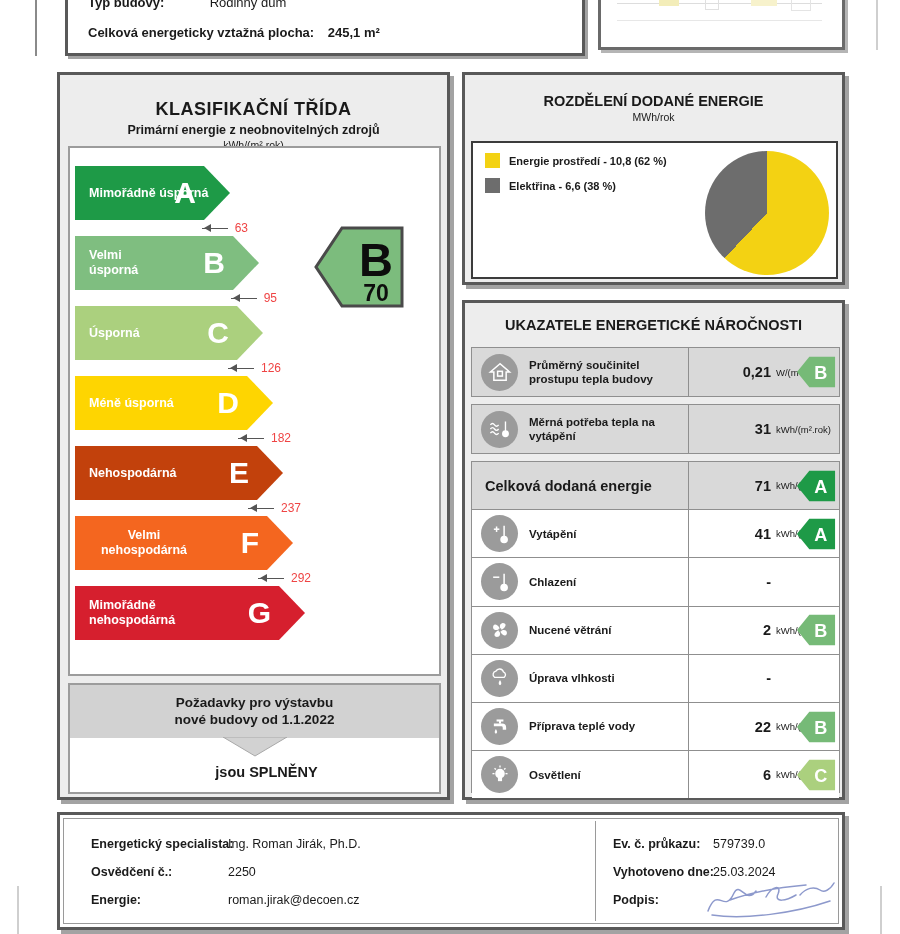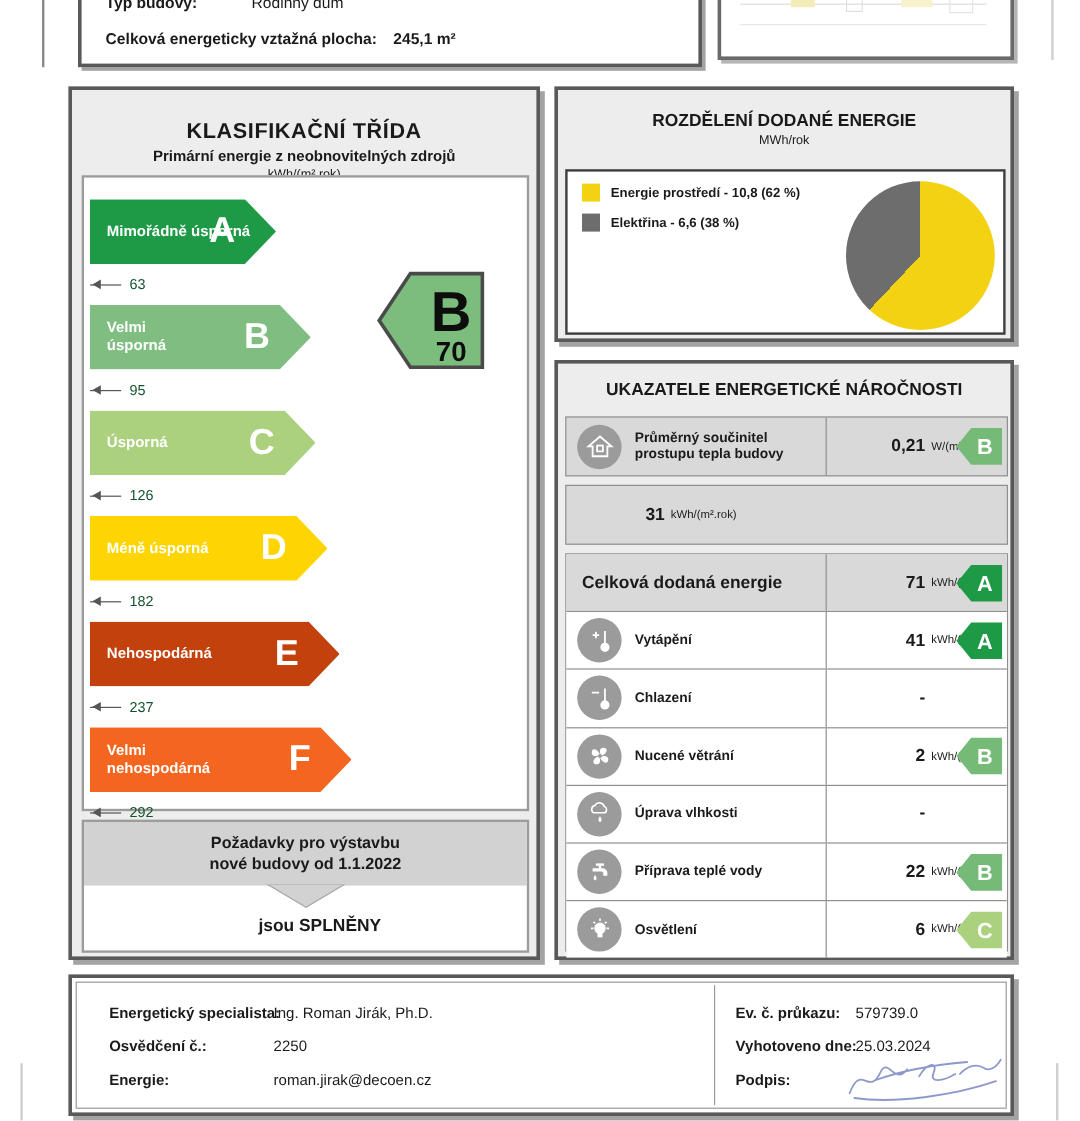--- a/index.html
+++ b/index.html
@@ -21,22 +21,22 @@
   .cls-title{margin-top:24px;text-align:center;font-size:18px;font-weight:bold;letter-spacing:.5px;}
   .cls-sub{text-align:center;font-size:12.5px;font-weight:bold;margin-top:3px;}
   .cls-unit{text-align:center;font-size:10.5px;margin-top:2px;}
   .scalebox{left:8px;top:71px;width:373px;height:530px;padding:18px 0 0 5px;}
   .scale-bar{position:relative;height:54px;color:#fff;
              clip-path:polygon(0 0,calc(100% - 26px) 0,100% 50%,calc(100% - 26px) 100%,0 100%);}
   .scale-bar .blabel{position:absolute;left:14px;top:50%;transform:translateY(-50%);
              font-size:12.5px;font-weight:bold;line-height:1.2;width:120px;}
   .scale-bar .bletter{position:absolute;right:34px;top:50%;transform:translateY(-50%);
              font-size:30px;font-weight:bold;}
-  .th-row{height:34px;display:flex;align-items:center;
-          font-size:12px;color:#14532d;}
+  .th-row{height:16px;display:flex;align-items:center;justify-content:flex-end;
+          font-size:12px;color:#ef4444;}
   .th-line{display:inline-block;width:26px;height:0;border-top:1.5px solid #555;
            position:relative;margin-right:7px;}
   .th-line::before{content:"";position:absolute;left:-2px;top:-5px;
            border:4px solid transparent;border-right:7px solid #555;}
   .cur-arrow{position:absolute;left:252px;top:150px;}
   .reqbox{left:8px;top:608px;width:373px;height:111px;}
   .reqhead{height:53px;background:#d2d2d2;display:flex;flex-direction:column;align-items:center;
            justify-content:center;font-size:13.5px;font-weight:bold;line-height:1.25;}
   .chev{display:block;margin:-1px auto 0 auto;}
   .reqresult{text-align:center;font-size:14.5px;font-weight:bold;margin-top:7px;padding-left:24px;}
@@ -155,21 +155,21 @@
 
       <div class="scale-bar" style="width: 208px; background: #c2410c;">
         <span class="blabel">Nehospodárná</span>
         <span class="bletter">E</span>
       </div>
       <div class="th-row" style="width:226px;">
         <span class="th-line"></span>
         <span>237</span>
       </div>
 
-      <div class="scale-bar" style="width: 218px; background: rgb(244, 102, 31);">
+      <div class="scale-bar" style="width: 218px; background: rgb(244, 102, 31); text-align: center;">
         <span class="blabel" style="width:110px;">Velmi nehospodárná</span>
         <span class="bletter">F</span>
       </div>
       <div class="th-row" style="width:236px;">
         <span class="th-line"></span>
         <span>292</span>
       </div>
 
       <div class="scale-bar" style="width: 230px; background: rgb(214, 31, 46);">
         <span class="blabel" style="width:110px;">Mimořádně nehospodárná</span>
@@ -231,20 +231,32 @@
           <svg class="badge" width="40" height="33" viewBox="0 0 42 34">
             <polygon points="41,1 14,1 1,17 14,33 41,33" fill="#76ba77"></polygon>
             <text x="26" y="24" text-anchor="middle" font-size="19" font-weight="bold" fill="#fff">B</text>
           </svg>
         </div>
       </div>
     </div>
 
     <div class="rowbox" style="left:6px;top:101px;width:369px;height:50px;">
       <div class="ind-row">
+        <div class="lab-cell">
+          <span class="icon-circle">
+            <svg width="26" height="26" viewBox="0 0 38 38" fill="none" stroke="#fff" stroke-width="2">
+              <path d="M5 13 q3 -4 6 0 t6 0"></path>
+              <path d="M5 19 q3 -4 6 0 t6 0"></path>
+              <path d="M5 25 q3 -4 6 0 t6 0"></path>
+              <line x1="27" y1="8" x2="27" y2="22"></line>
+              <circle cx="27" cy="26" r="4" fill="#fff"></circle>
+            </svg>
+          </span>
+          <span class="lab-text">Měrná potřeba tepla na vytápění</span>
+        </div>
         <div class="val-cell">
           <span class="ind-num">31</span>
           <span class="ind-unit">kWh/(m².rok)</span>
         </div>
       </div>
     </div>
 
     <div class="rowbox" style="left:6px;top:158px;width:369px;height:332px;background:#fff;">
 
       <div class="t-row gray">

